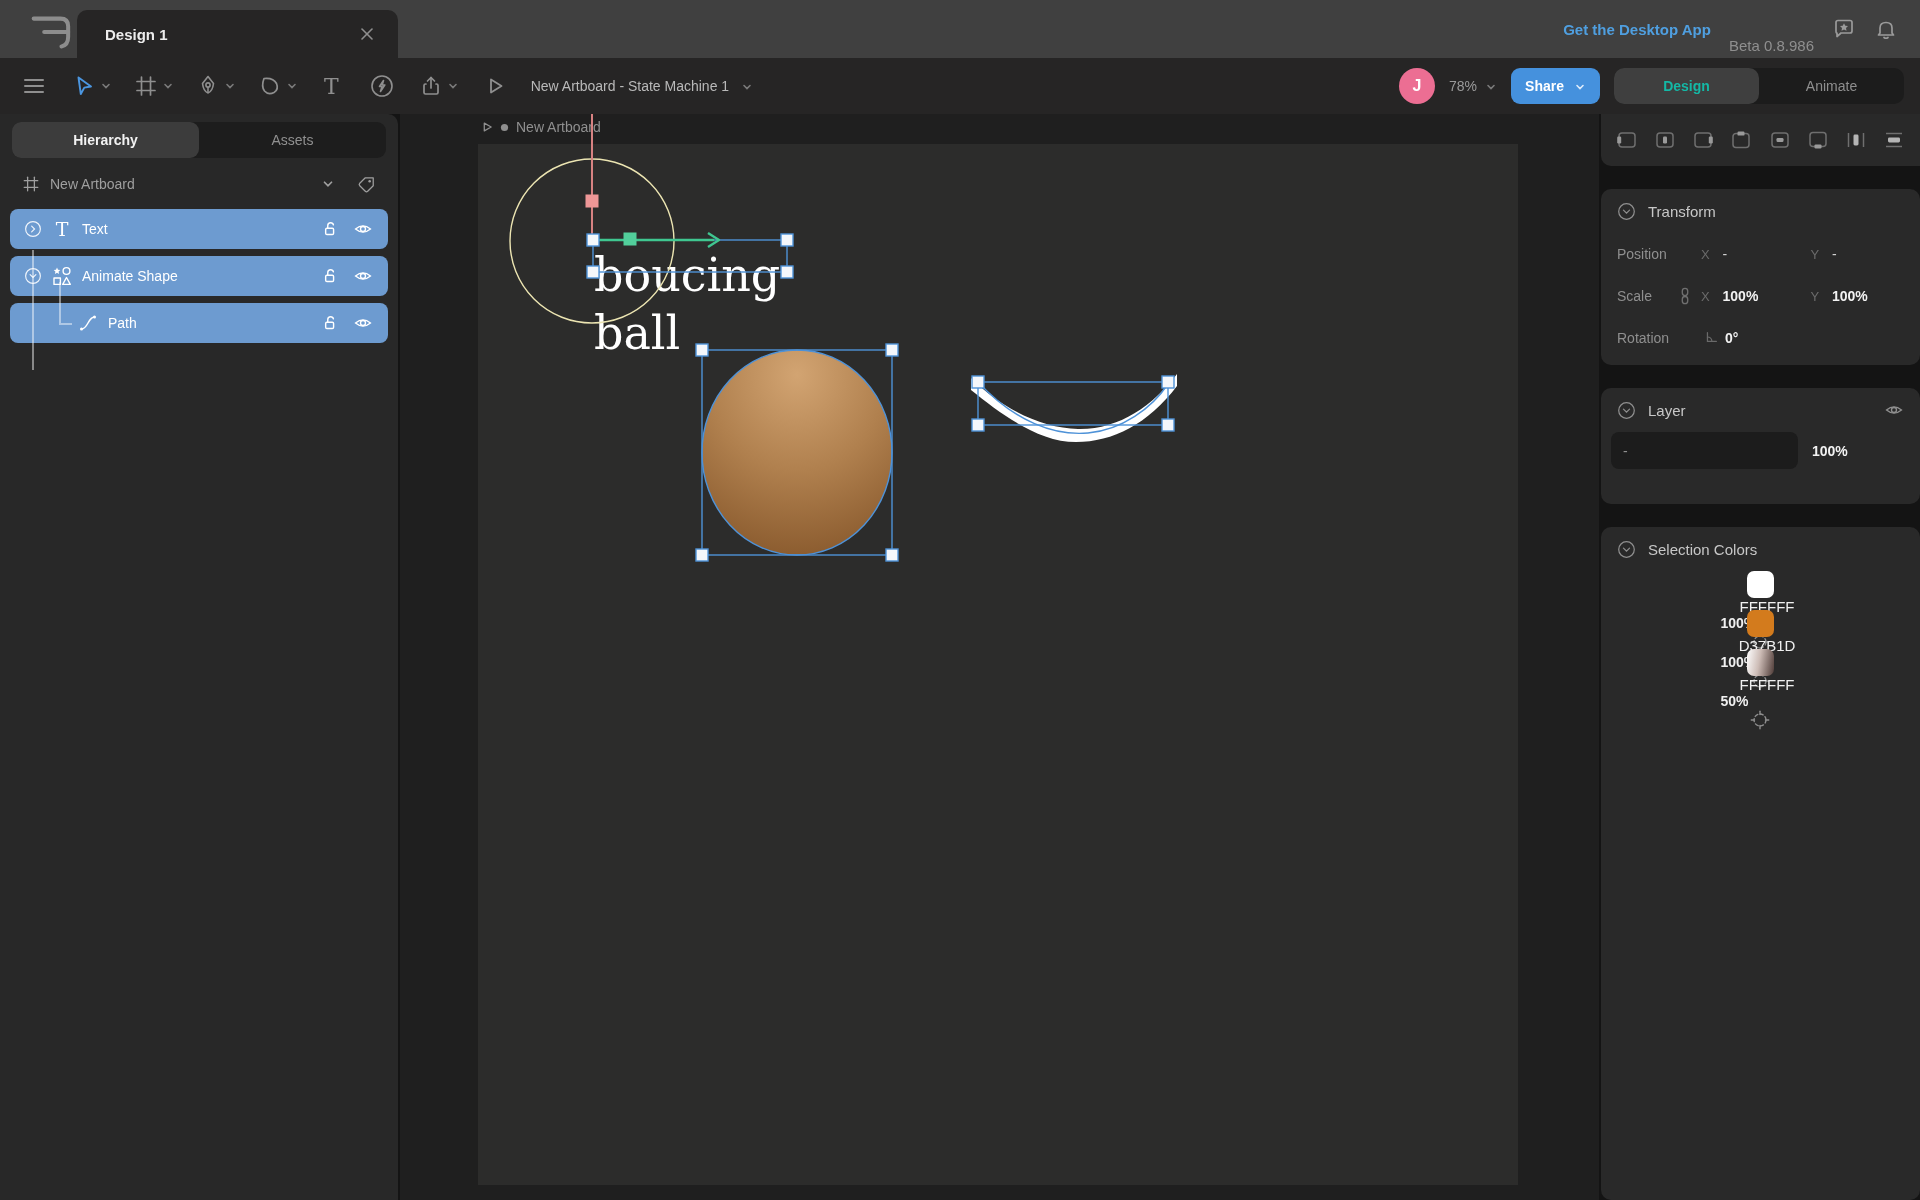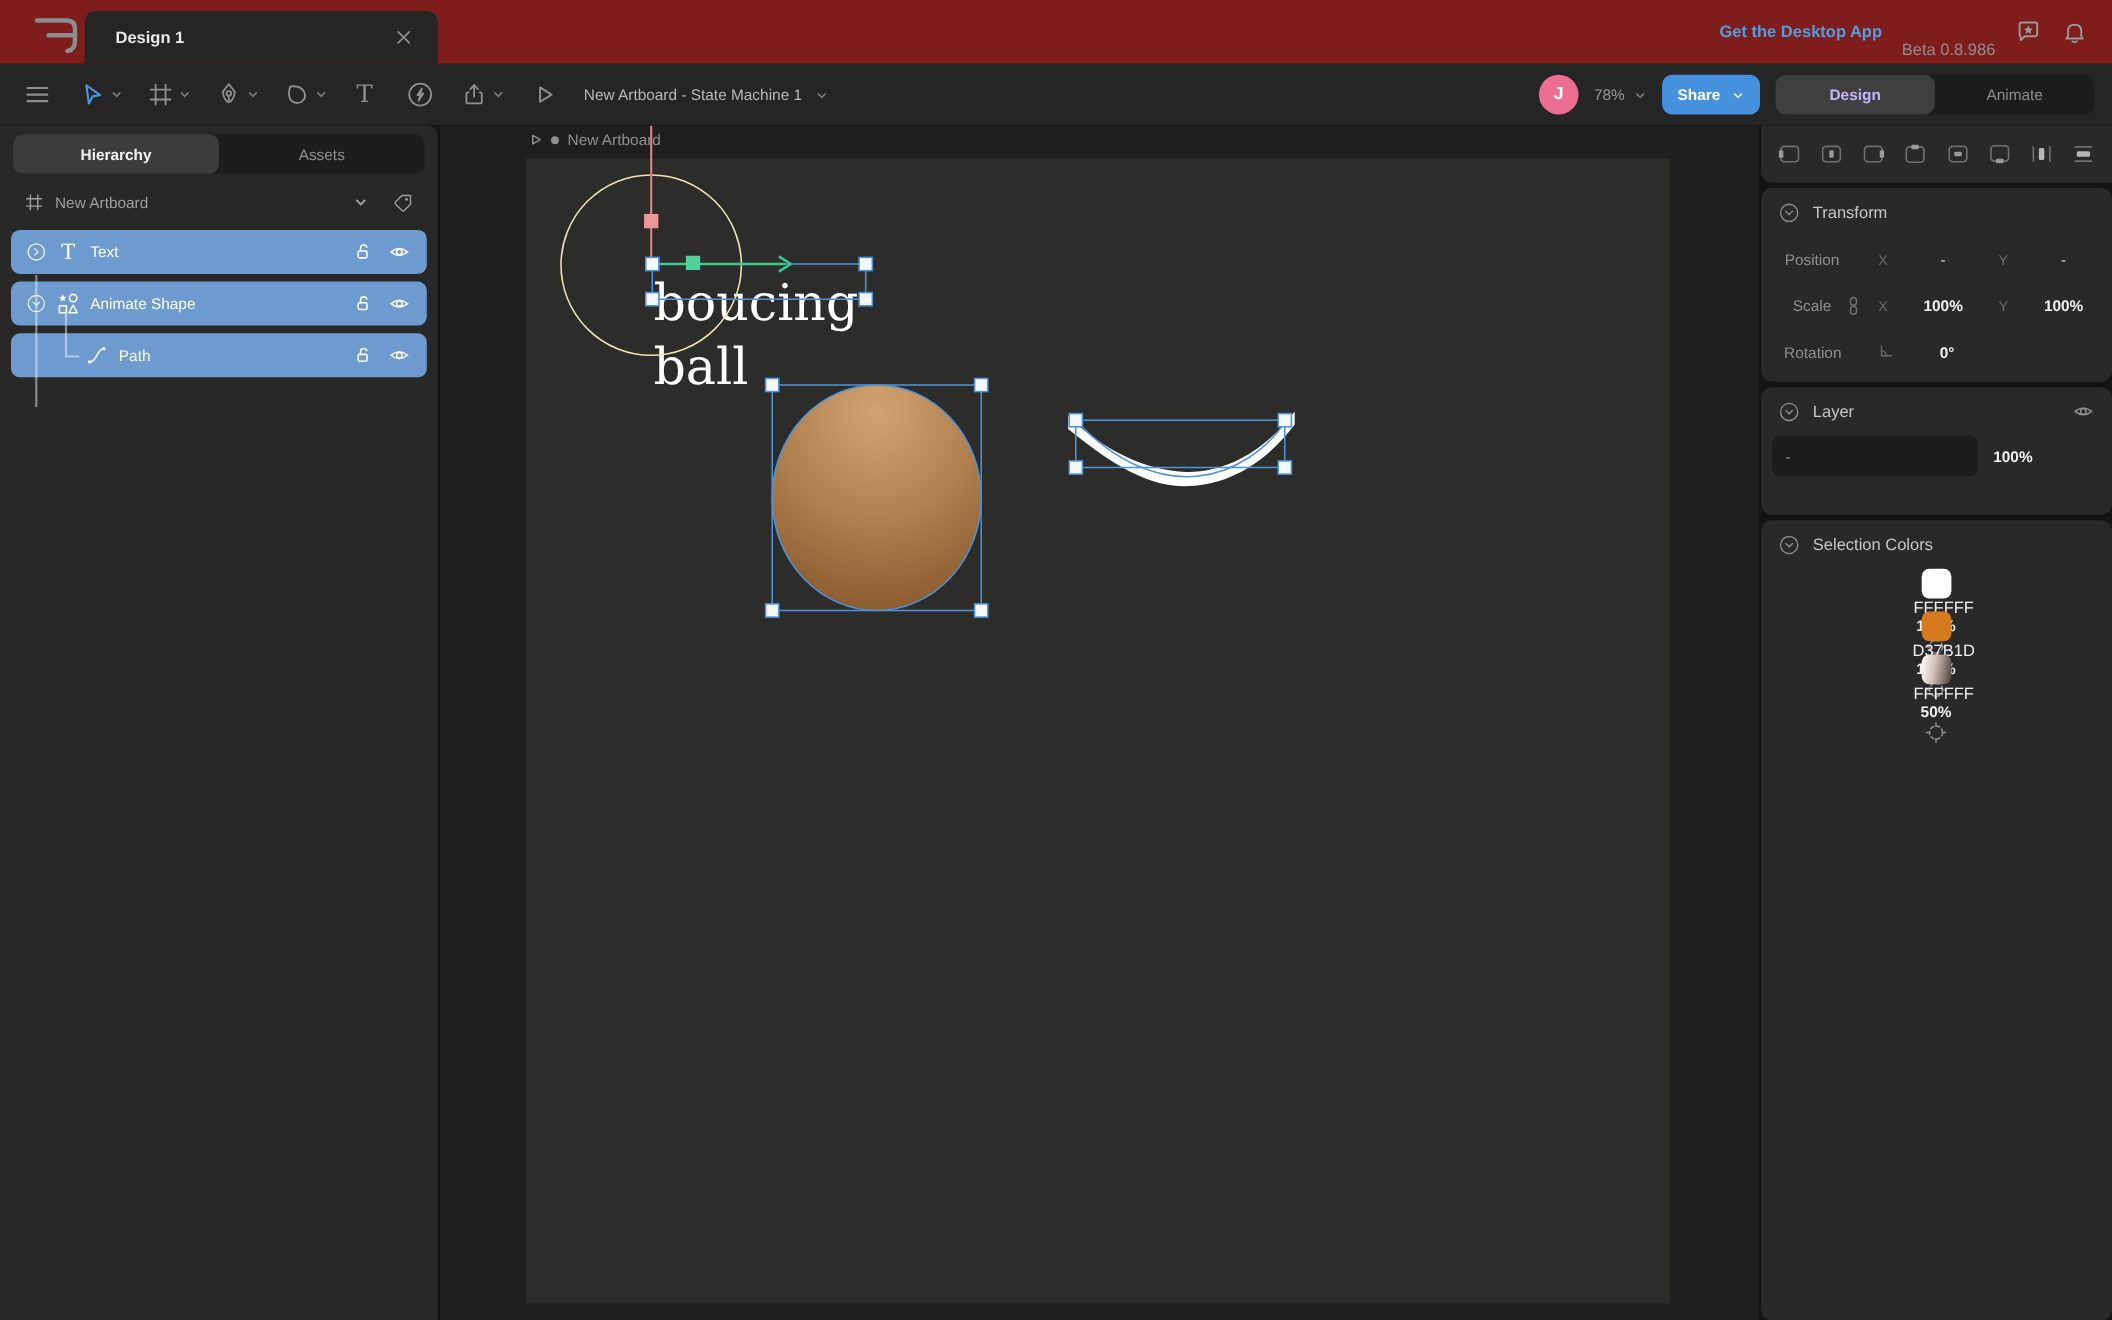--- a/index.html
+++ b/index.html
@@ -1,21 +1,21 @@
 <!DOCTYPE html>
 <html><head>
 <meta charset="utf-8">
 <style>
   * { margin:0; padding:0; box-sizing:border-box; }
   html,body { width:1920px; height:1200px; background:#141414; overflow:hidden;
     font-family:"Liberation Sans", sans-serif; -webkit-font-smoothing:antialiased; }
   .app { position:relative; width:1920px; height:1200px; background:#161616; }
 
   
-  .topbar { position:absolute; left:0; top:0; width:1920px; height:58px; background:#7f1d1d; }
+  .topbar { position:absolute; left:0; top:0; width:1920px; height:58px; background:#404040; }
   .logo { position:absolute; left:26px; top:10px; width:46px; height:40px; color:#8d8d8d; }
   .doc-tab { position:absolute; left:77px; top:10px; width:321px; height:48px; background:#262525;
     border-radius:10px 10px 0 0; display:flex; align-items:center; padding:0 22px 0 28px; }
   .doc-tab .title { color:#ececec; font-size:15px; font-weight:700; flex:1; }
   .tab-close { width:18px; height:18px; color:#8f8f8f; cursor:pointer; }
   .topbar-right { position:absolute; right:22px; top:0; height:58px; display:flex; align-items:center; gap:18px; }
   .desktop-link { color:#4f9fe0; font-size:15px; font-weight:600; cursor:pointer; }
   .beta { color:#8f8f8f; font-size:15px;margin-top:32px; }
   .tb-icon { width:24px; height:24px; color:#9a9a9a; }
 
@@ -29,21 +29,21 @@
   .toolbar-right { position:absolute; right:16px; top:0; height:56px; display:flex; align-items:center; gap:14px; }
   .avatar { width:36px; height:36px; border-radius:50%; background:#ec6e93; color:#fff;
     display:flex; align-items:center; justify-content:center; font-size:16px; font-weight:700; }
   .zoom-ctl { display:flex; align-items:center; color:#9a9a9a; font-size:14px; gap:4px; }
   .share-btn { height:36px; padding:0 14px; background:#4591dd; border-radius:9px; display:flex;
     align-items:center; gap:6px; color:#fff; font-size:14px; font-weight:600; cursor:pointer; }
   .share-btn .chev { color:#dcebfb; }
   .mode-switch { width:290px; height:36px; background:#1c1c1c; border-radius:10px; display:flex; }
   .mode { flex:1; display:flex; align-items:center; justify-content:center; font-size:14px; color:#8e8e8e;
     border-radius:10px; cursor:pointer; }
-  .mode.active { background:#3f3f3f; color:#c4b5fd; font-weight:700; }
+  .mode.active { background:#3f3f3f; color:#14b8a6; font-weight:700; }
 
   
   .content { position:absolute; left:0; top:114px; width:1920px; height:1086px; background:#141414;
     display:flex; gap:2px; }
 
   
   .left-panel { position:relative; width:398px; height:100%; background:#282828; border-radius:0 10px 0 0; }
   .lp-tabs { position:absolute; left:12px; top:8px; width:374px; height:36px; background:#1d1d1d;
     border-radius:9px; display:flex; }
   .lp-tab { flex:1; display:flex; align-items:center; justify-content:center; font-size:14px;
@@ -70,21 +70,21 @@
   
   .canvas { position:relative; flex:1; height:100%; background:#1f1f1f; overflow:hidden; }
   .artboard { position:absolute; left:78px; top:30px; width:1040px; height:1041px; background:#2c2c2b; }
   .ab-label { position:absolute; left:82px; top:2px; height:22px; display:flex; align-items:center;
     gap:7px; color:#8f8f8f; font-size:14px; }
   .canvas-text { position:absolute; left:194px; top:132px; color:#ffffff;
     font-family:"DejaVu Serif", serif; font-size:46px; line-height:58px; white-space:pre; }
   .overlay { position:absolute; left:0; top:0; width:100%; height:100%; pointer-events:none; }
 
   
-  .right-panel { position:relative; width:319px; height:100%; display:flex; flex-direction:column; gap:5px;text-align:center; }
+  .right-panel { position:relative; width:319px; height:100%; display:flex; flex-direction:column; gap:23px; }
   .card { background:#292929; border-radius:10px; position:relative; }
   .card.align-card { height:52px; display:flex; align-items:center; justify-content:space-between; padding:0 14px;
     border-radius:0 0 0 10px; }
   .align-ic { width:24px; height:20px; color:#6f6f6f; }
   .card.transform-card { height:176px; }
   .card.layer-card { height:116px; }
   .card.colors-card { flex:1; }
   .card-head { display:flex; align-items:center; height:44px; padding:0 16px; color:#c7c7c7; font-size:15px; }
   .card-head .disc { width:19px; height:19px; color:#8f8f8f; margin-right:12px; }
   .card-head .spacer { flex:1; }

